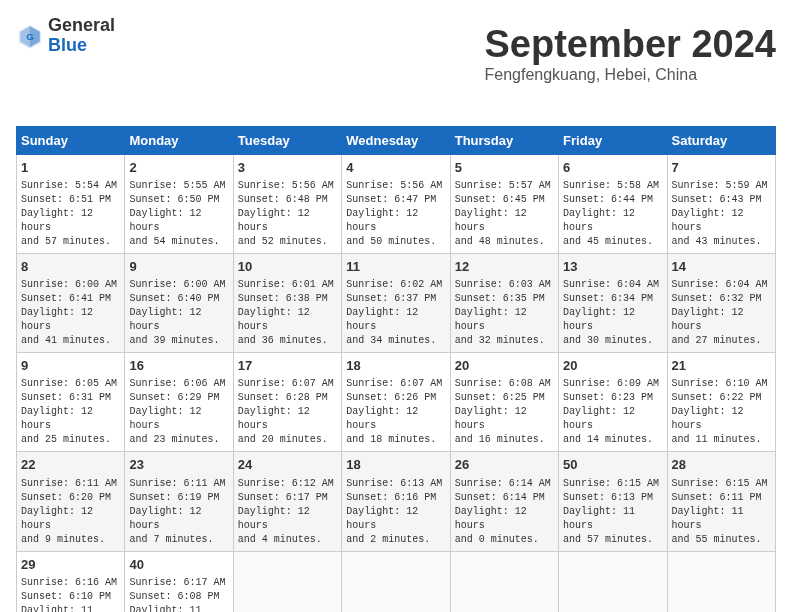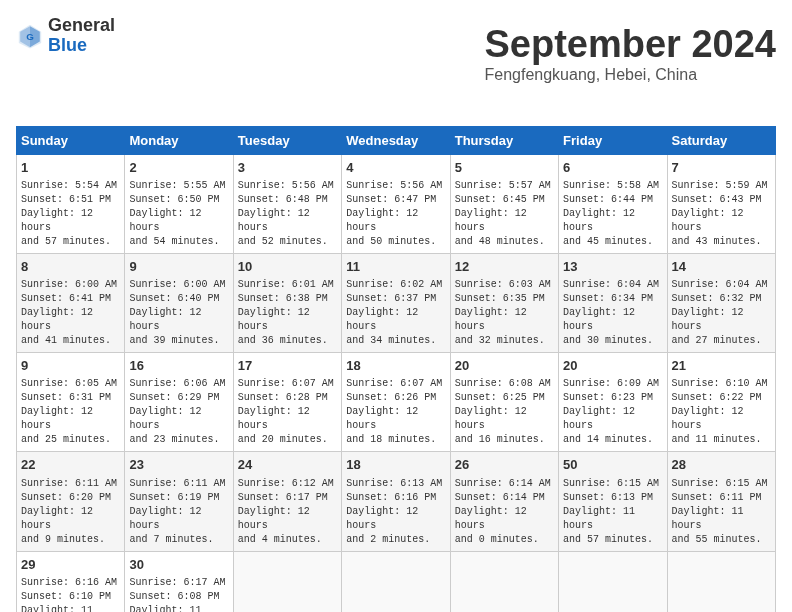--- a/index.html
+++ b/index.html
@@ -246,21 +246,21 @@
           <span class="day-number">28</span>
           <div class="day-info">Sunrise: 6:15 AM<br>Sunset: 6:11 PM<br>Daylight: 11 hours<br>and 55 minutes.</div>
         </td>
       </tr>
       <tr>
         <td>
           <span class="day-number">29</span>
           <div class="day-info">Sunrise: 6:16 AM<br>Sunset: 6:10 PM<br>Daylight: 11 hours<br>and 53 minutes.</div>
         </td>
         <td>
-          <span class="day-number">30</span>
+          <span class="day-number">40</span>
           <div class="day-info">Sunrise: 6:17 AM<br>Sunset: 6:08 PM<br>Daylight: 11 hours<br>and 51 minutes.</div>
         </td>
         <td class="empty-cell"></td>
         <td class="empty-cell"></td>
         <td class="empty-cell"></td>
         <td class="empty-cell"></td>
         <td class="empty-cell"></td>
       </tr>
     </tbody>
 </table>

